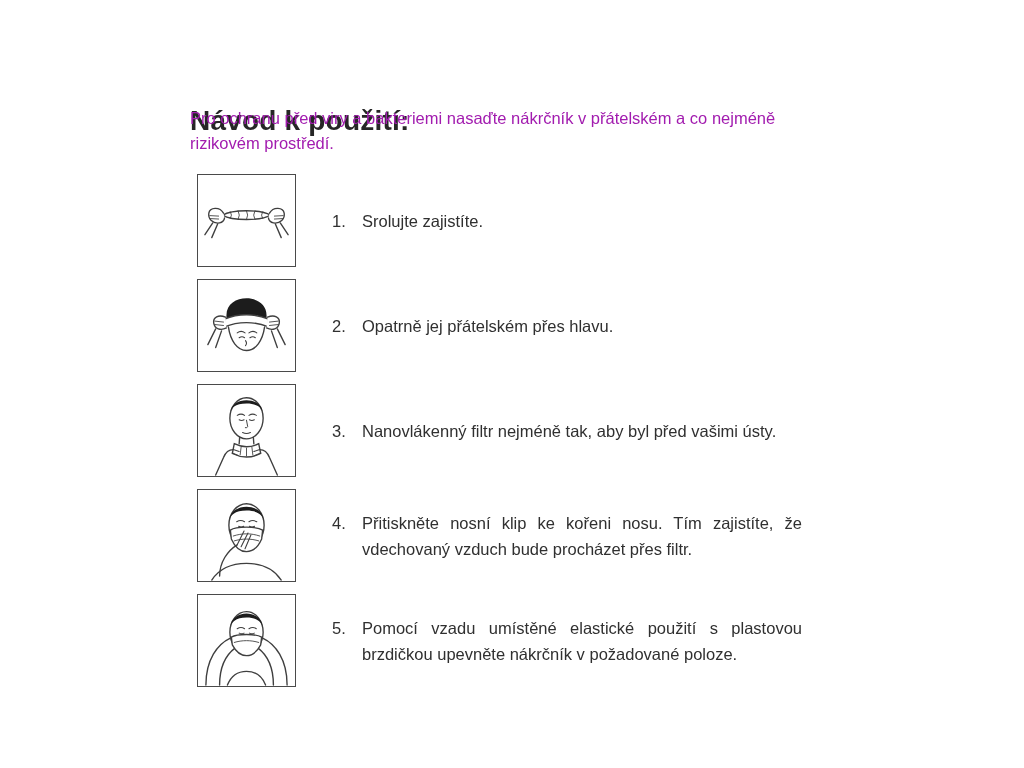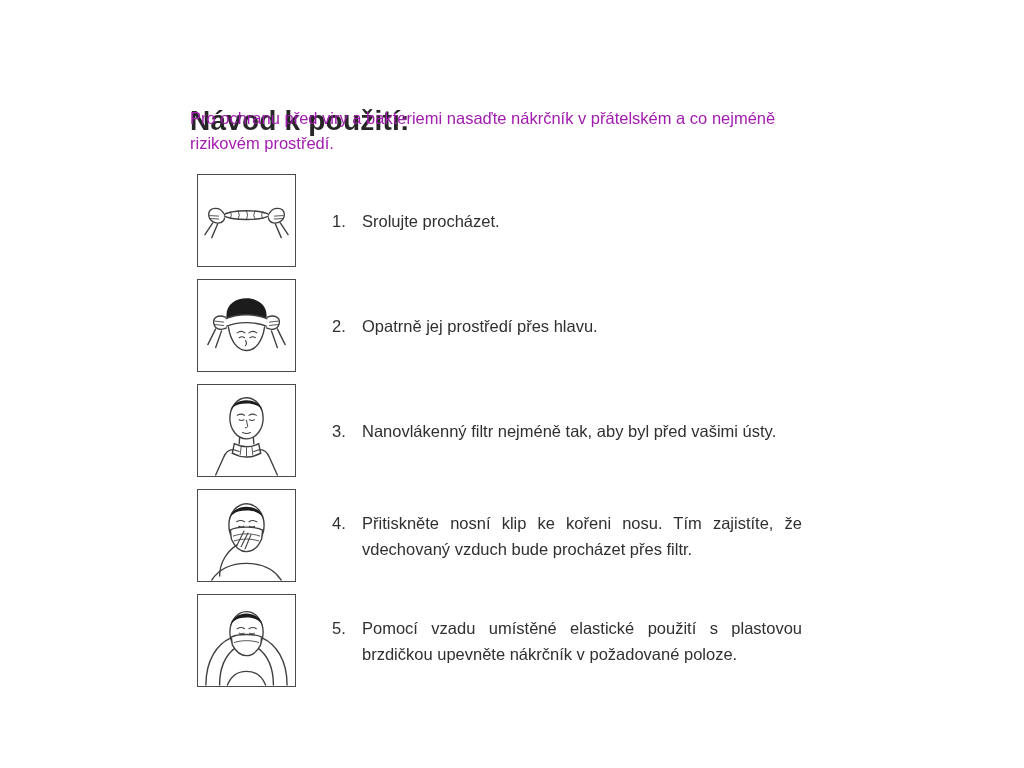--- a/index.html
+++ b/index.html
@@ -59,21 +59,21 @@
             <path d="M12 41.5 l9 0.5 M12 44.5 l9 0.5" stroke-width="0.9"></path>
             <path d="M15 49 L7 61 M20 50 L14 64"></path>
             <path d="M73 39 C77 32 87 33 88 39 C89 45 84 50 77 49 C74 48.6 72 46 72 44" fill="#fff"></path>
             <path d="M87 41.5 l-9 0.5 M87 44.5 l-9 0.5" stroke-width="0.9"></path>
             <path d="M84 49 L92 61 M79 50 L85 64"></path>
           </g>
         </svg>
       </div>
       <div class="step-body">
         <span class="step-num">1.</span>
-        <div class="step-text">Srolujte procházet.</div>
+        <div class="step-text">Srolujte zajistíte.</div>
       </div>
     </div>
 
     <div class="step-row">
       <div class="illus">
         <svg viewBox="0 0 99 93">
           <g fill="none" stroke="#3f3f3f" stroke-width="1.4" stroke-linecap="round">
             <path d="M29 36 C29 13 70 13 70 36 L70 40 C57 34 42 34 29 40 Z" fill="#1c1c1c" stroke="none"></path>
             <path d="M27 40 C41 34 58 34 72 40 L72 48 C58 42 41 42 27 48 Z" fill="#fff"></path>
             <path d="M31 48 C33 62 40 72 49.5 72 C59 72 66 62 68 48"></path>
@@ -84,21 +84,21 @@
             <path d="M17 42 l9 1 M17 45.5 l9 1" stroke-width="0.9"></path>
             <path d="M18 50 L10 66 M24 52 L18 69"></path>
             <path d="M71 38 C78 35 84 38 83 44 C82 50 76 52 70 49" fill="#fff"></path>
             <path d="M82 42 l-9 1 M82 45.5 l-9 1" stroke-width="0.9"></path>
             <path d="M81 50 L89 66 M75 52 L81 69"></path>
           </g>
         </svg>
       </div>
       <div class="step-body">
         <span class="step-num">2.</span>
-        <div class="step-text">Opatrně jej prostředí přes hlavu.</div>
+        <div class="step-text">Opatrně jej přátelském přes hlavu.</div>
       </div>
     </div>
 
     <div class="step-row">
       <div class="illus">
         <svg viewBox="0 0 99 93">
           <g fill="none" stroke="#3f3f3f" stroke-width="1.4" stroke-linecap="round">
             <ellipse cx="49.5" cy="34" rx="17" ry="21" fill="#fff"></ellipse>
             <path d="M33 29 C33 11 66 11 66 29 C66 24 61 19 49.5 19 C38 19 33 24 33 29 Z" fill="#1c1c1c" stroke="none"></path>
             <path d="M40 31 q4 -2.5 7.5 0 M52 31 q4 -2.5 7.5 0" stroke-width="1.1"></path>

